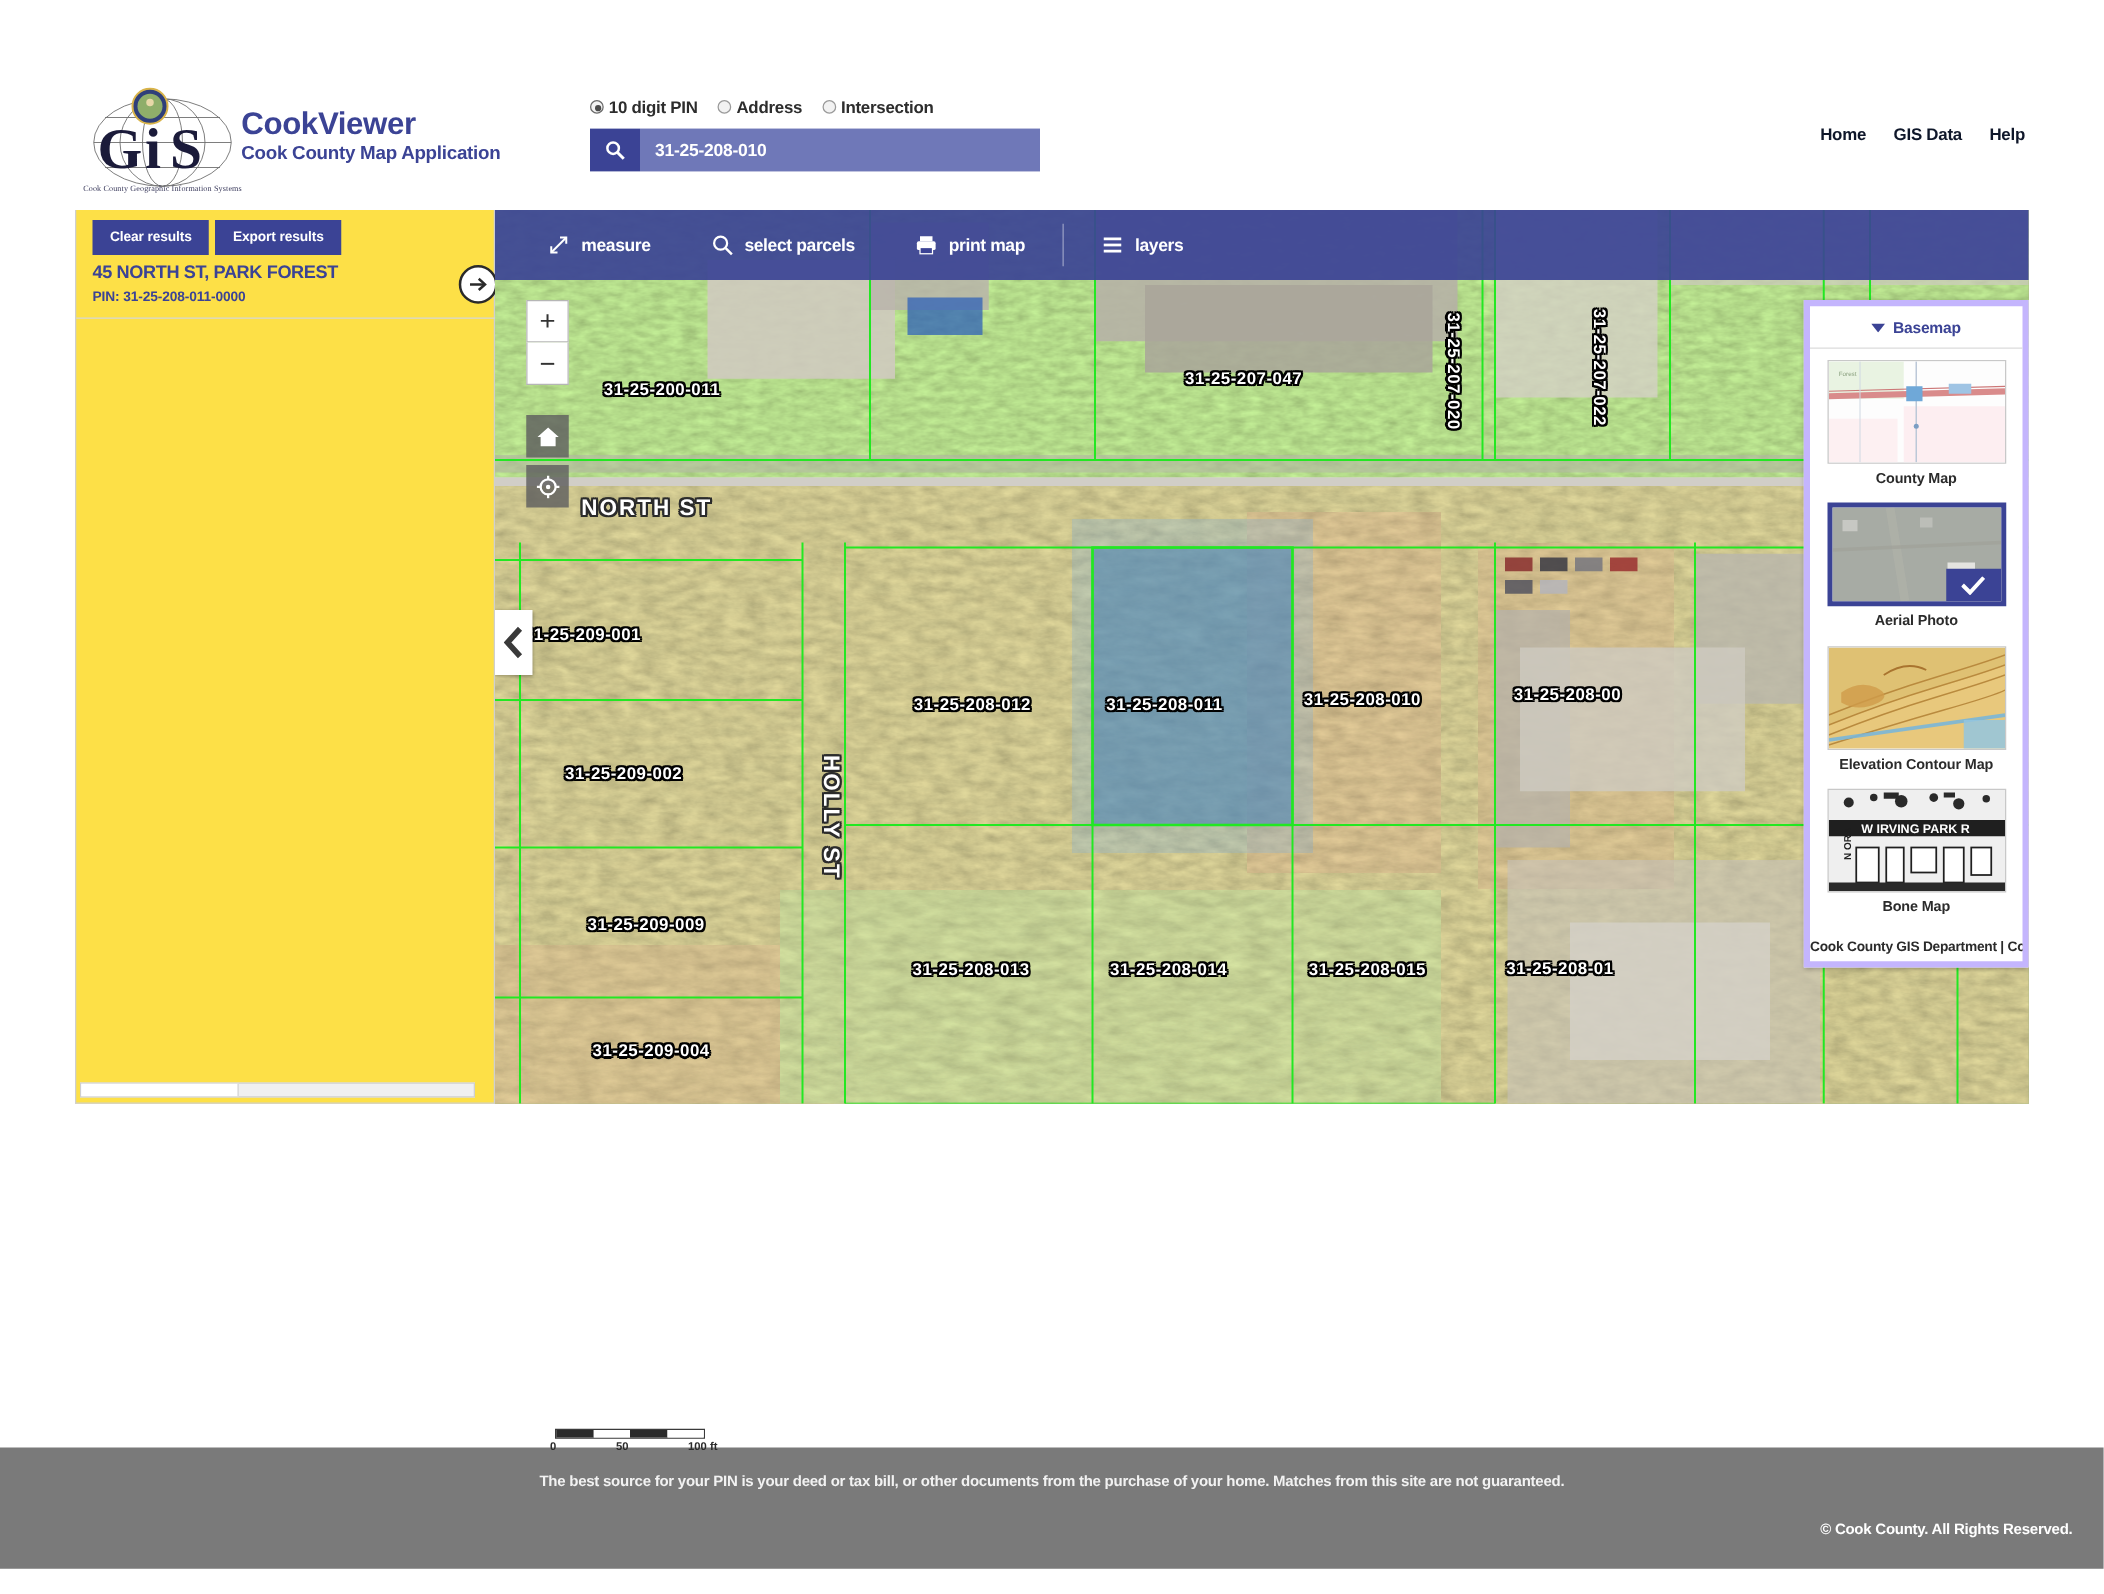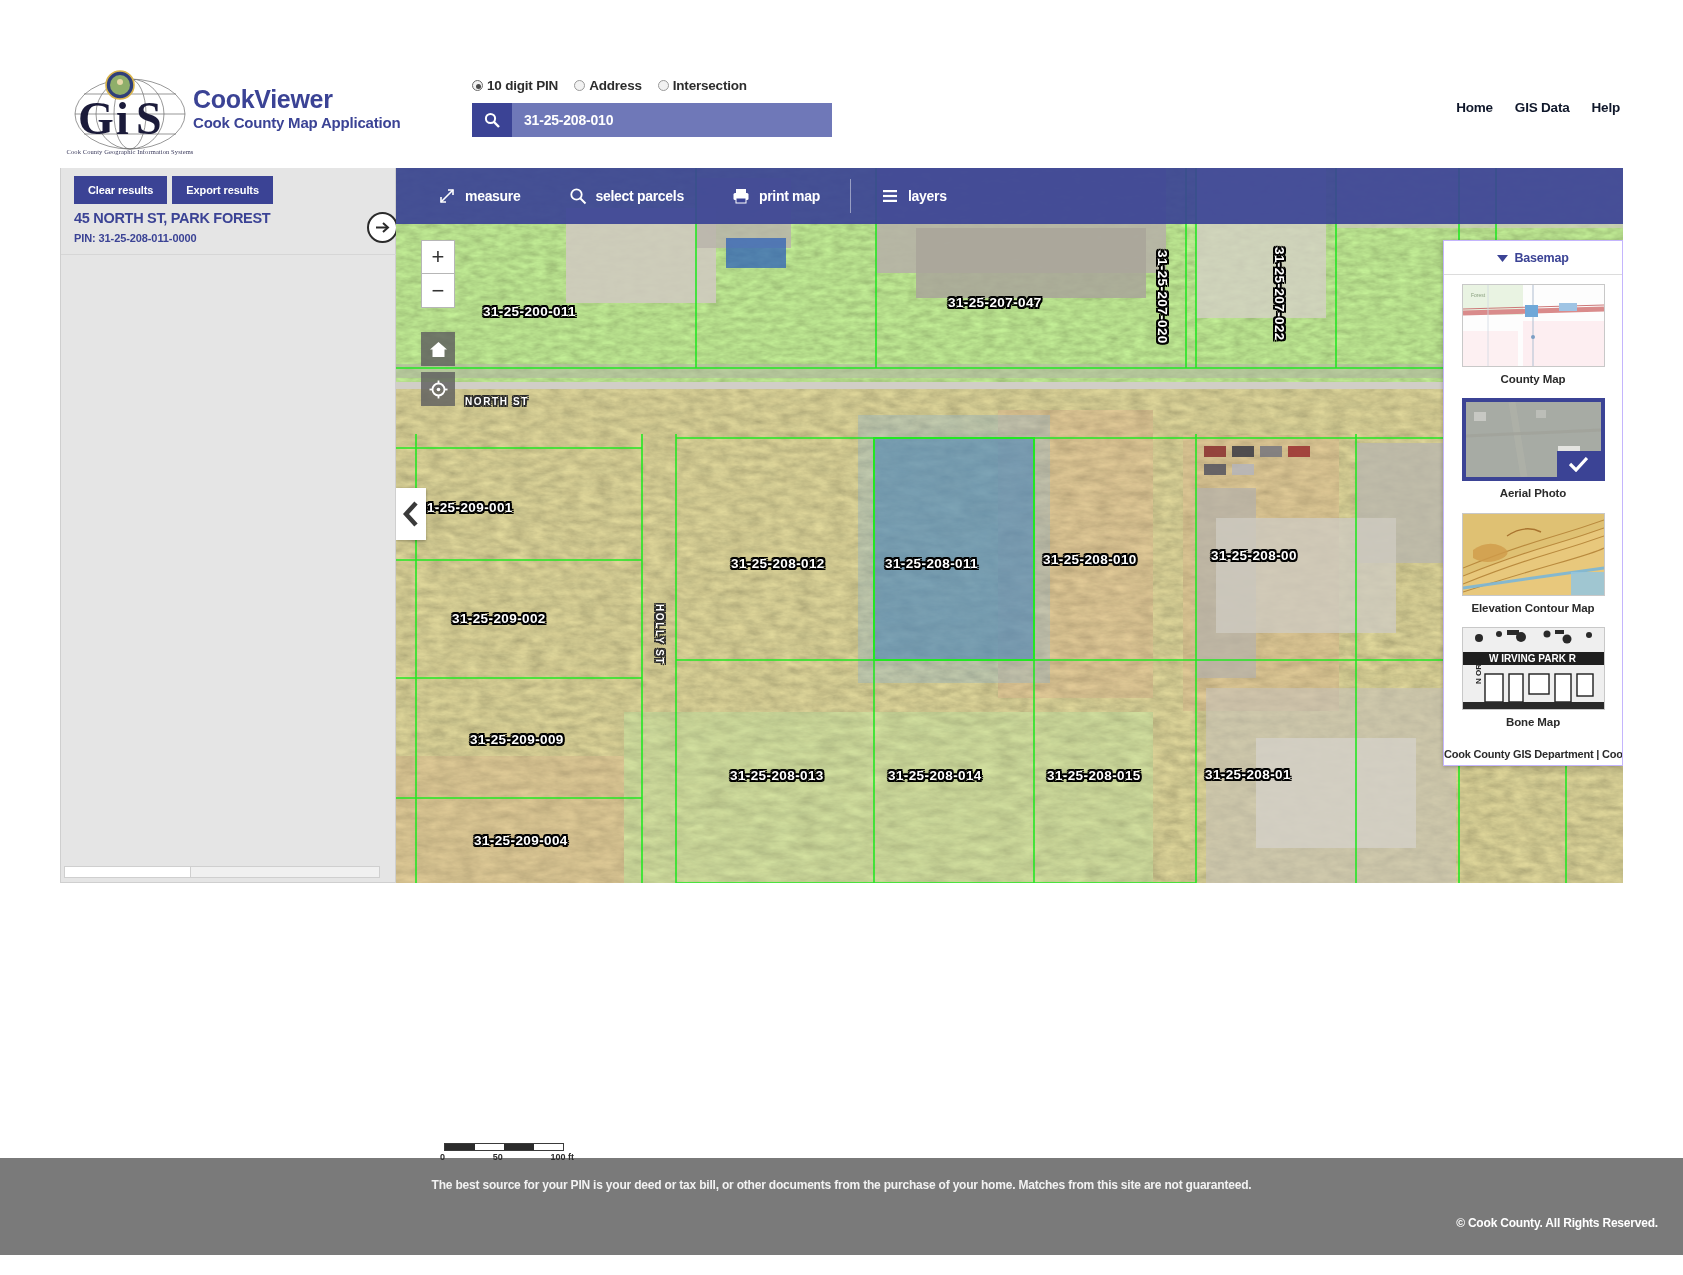--- a/index.html
+++ b/index.html
@@ -49,21 +49,21 @@
     font-family:"Liberation Sans", sans-serif; outline:none;
   }
   .search-input::placeholder { color:#d8dbee; }
 
   .topnav { position:absolute; right:63px; top:100px; display:flex; gap:22px; }
   .topnav a { font-size:13.5px; font-weight:bold; color:#0f172a; text-decoration:none; letter-spacing:-.2px; }
 
   
   .sidebar {
     position:absolute; left:60px; top:168px; width:336px; height:715px;
-    background:#e5e5e5; border:1px solid #cfcfcf; border-top:none;
+    background:#fde047; border:1px solid #cfcfcf; border-top:none;
   }
   .side-btns { position:absolute; left:13px; top:8px; display:flex; gap:5px; }
   .side-btn {
     background:#3b4395; color:#fff; border:none; font-size:11px; font-weight:bold;
     padding:8px 14px; cursor:pointer; letter-spacing:-.1px;
     font-family:"Liberation Sans", sans-serif;
   }
   .result-card { position:absolute; left:13px; top:42px; width:308px; }
   .result-title { font-size:14.5px; font-weight:bold; color:#3b4395; letter-spacing:-.3px; }
   .result-pin { font-size:11px; font-weight:bold; color:#3b4395; margin-top:6px; letter-spacing:-.1px; }
@@ -117,32 +117,32 @@
 
   .parcel-label {
     position:absolute; color:#ffffff; font-size:13.5px; font-weight:bold;
     letter-spacing:.4px; white-space:nowrap; z-index:20;
     text-shadow:-1.6px -1.6px 0 #000, 1.6px -1.6px 0 #000, -1.6px 1.6px 0 #000,
                 1.6px 1.6px 0 #000, 0 -1.8px 0 #000, 0 1.8px 0 #000,
                 -1.8px 0 0 #000, 1.8px 0 0 #000;
   }
   .parcel-label.vert { writing-mode:vertical-rl; }
   .street-label {
-    position:absolute; color:#ffffff; font-size:10px; font-weight:bold;
+    position:absolute; color:#ffffff; font-size:18px; font-weight:bold;
     letter-spacing:1.6px; z-index:20; white-space:nowrap;
     text-shadow:-1.6px -1.6px 0 #2b2b2b, 1.6px -1.6px 0 #2b2b2b, -1.6px 1.6px 0 #2b2b2b,
                 1.6px 1.6px 0 #2b2b2b, 0 -1.8px 0 #2b2b2b, 0 1.8px 0 #2b2b2b,
                 -1.8px 0 0 #2b2b2b, 1.8px 0 0 #2b2b2b;
   }
   .street-label.vert { writing-mode:vertical-rl; }
 
   
   .basemap {
     position:absolute; right:0; top:72px; width:180px;
-    background:#ffffff; border:1px solid #c4b5fd; z-index:45;
+    background:#ffffff; border:5px solid #c4b5fd; z-index:45;
     box-shadow:0 1px 4px rgba(0,0,0,.28);
   }
   .bm-head {
     height:34px; display:flex; align-items:center; justify-content:center; gap:6px;
     border-bottom:1px solid #dcdcdc; cursor:pointer;
   }
   .bm-head span.t { font-size:12.5px; font-weight:bold; color:#3b4395; letter-spacing:-.2px; }
   .bm-list { padding:9px 0 6px; }
   .bm-item { display:flex; flex-direction:column; align-items:center; margin-bottom:12px; cursor:pointer; }
   .bm-thumb {

